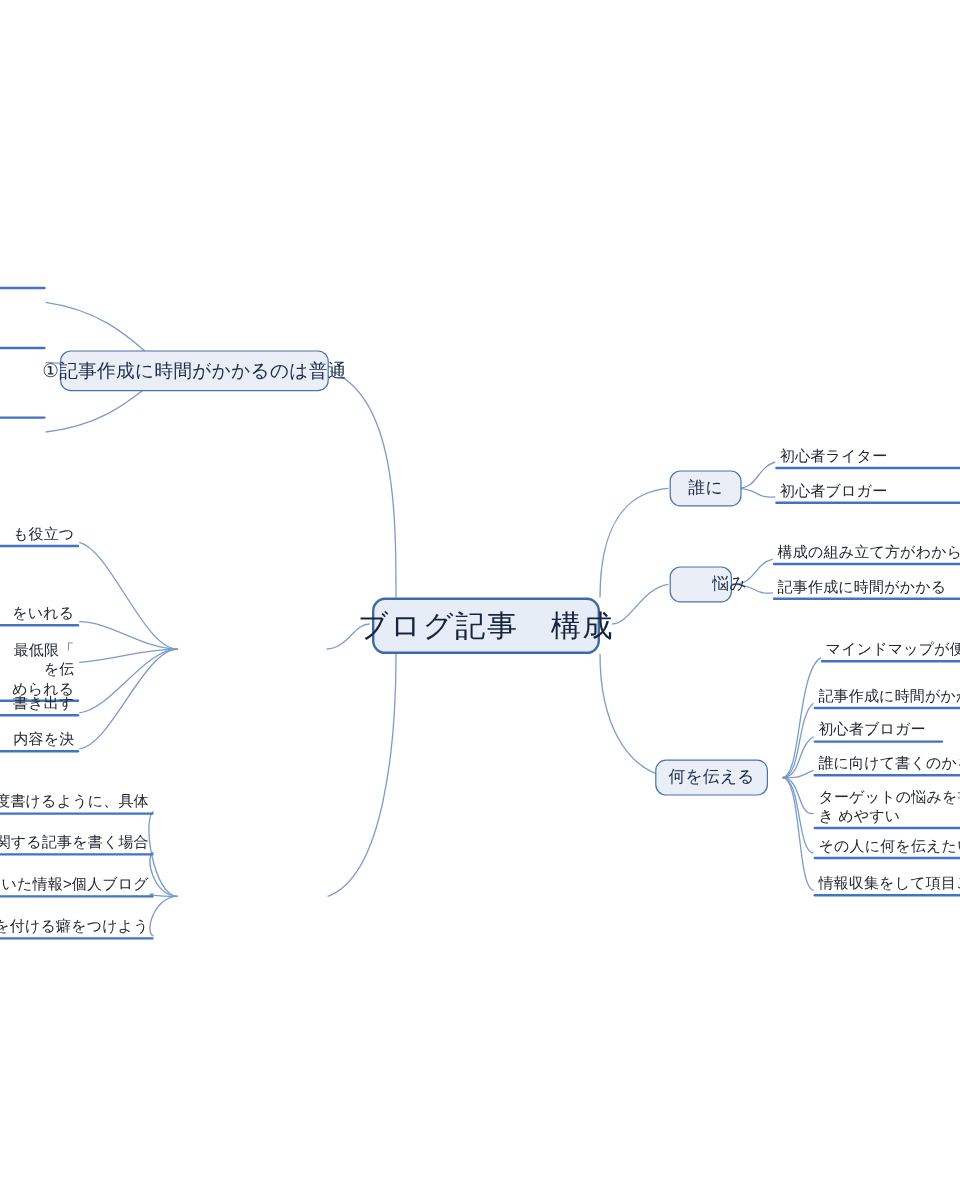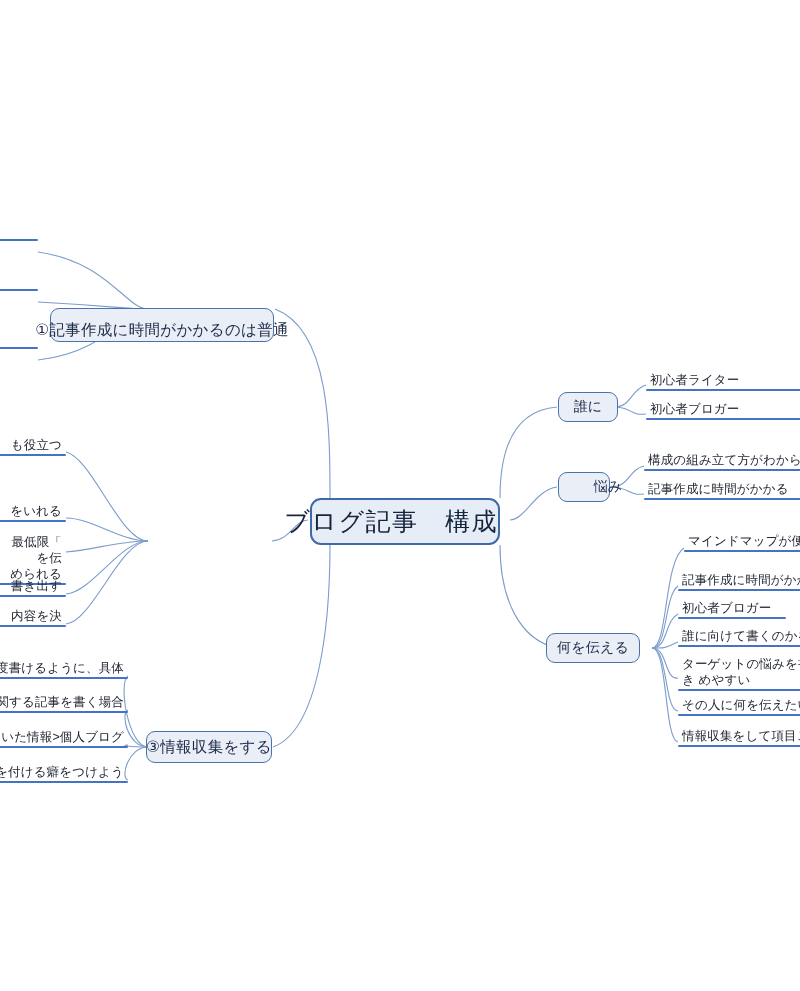--- a/index.html
+++ b/index.html
@@ -135,32 +135,29 @@
       <path d="M 148 541 C 120 541 92 592 66 594"></path>
       <path d="M 148 541 C 120 541 92 622 66 624"></path>
 
       <path d="M 148 747 C 128 747 118 682 128 676"></path>
       <path d="M 148 747 C 128 747 120 714 128 710"></path>
       <path d="M 148 747 C 128 747 120 745 128 745"></path>
       <path d="M 148 747 C 128 747 120 778 128 780"></path>
     </g>
   </svg>
 
-  <div class="node root" style="left:310px; top:498px; width:190px; height:47px;justify-content:flex-end;">
+  <div class="node root" style="left:310px; top:498px; width:190px; height:47px;">
     <span>ブログ記事　構成</span>
   </div>
 
-  <div class="node branch" style="left:50px; top:308px; width:224px; height:34px;align-items:flex-end;">
+  <div class="node branch" style="left:50px; top:292px; width:224px; height:34px;">
     <span>①記事作成に時間がかかるのは普通</span>
   </div>
 
 
-  <div class="node branch" style="left:146px; top:731px; width:126px; height:32px;">
-    <span>③情報収集をする</span>
-  </div>
 
   <div class="node sub" style="left:558px; top:392px; width:60px; height:30px;">
     <span>誰に</span>
   </div>
 
   <div class="node sub" style="left:558px; top:472px; width:52px; height:30px;padding-left:48px;">
     <span>悩み</span>
   </div>
 
   <div class="node sub" style="left:546px; top:633px; width:94px; height:30px;">

